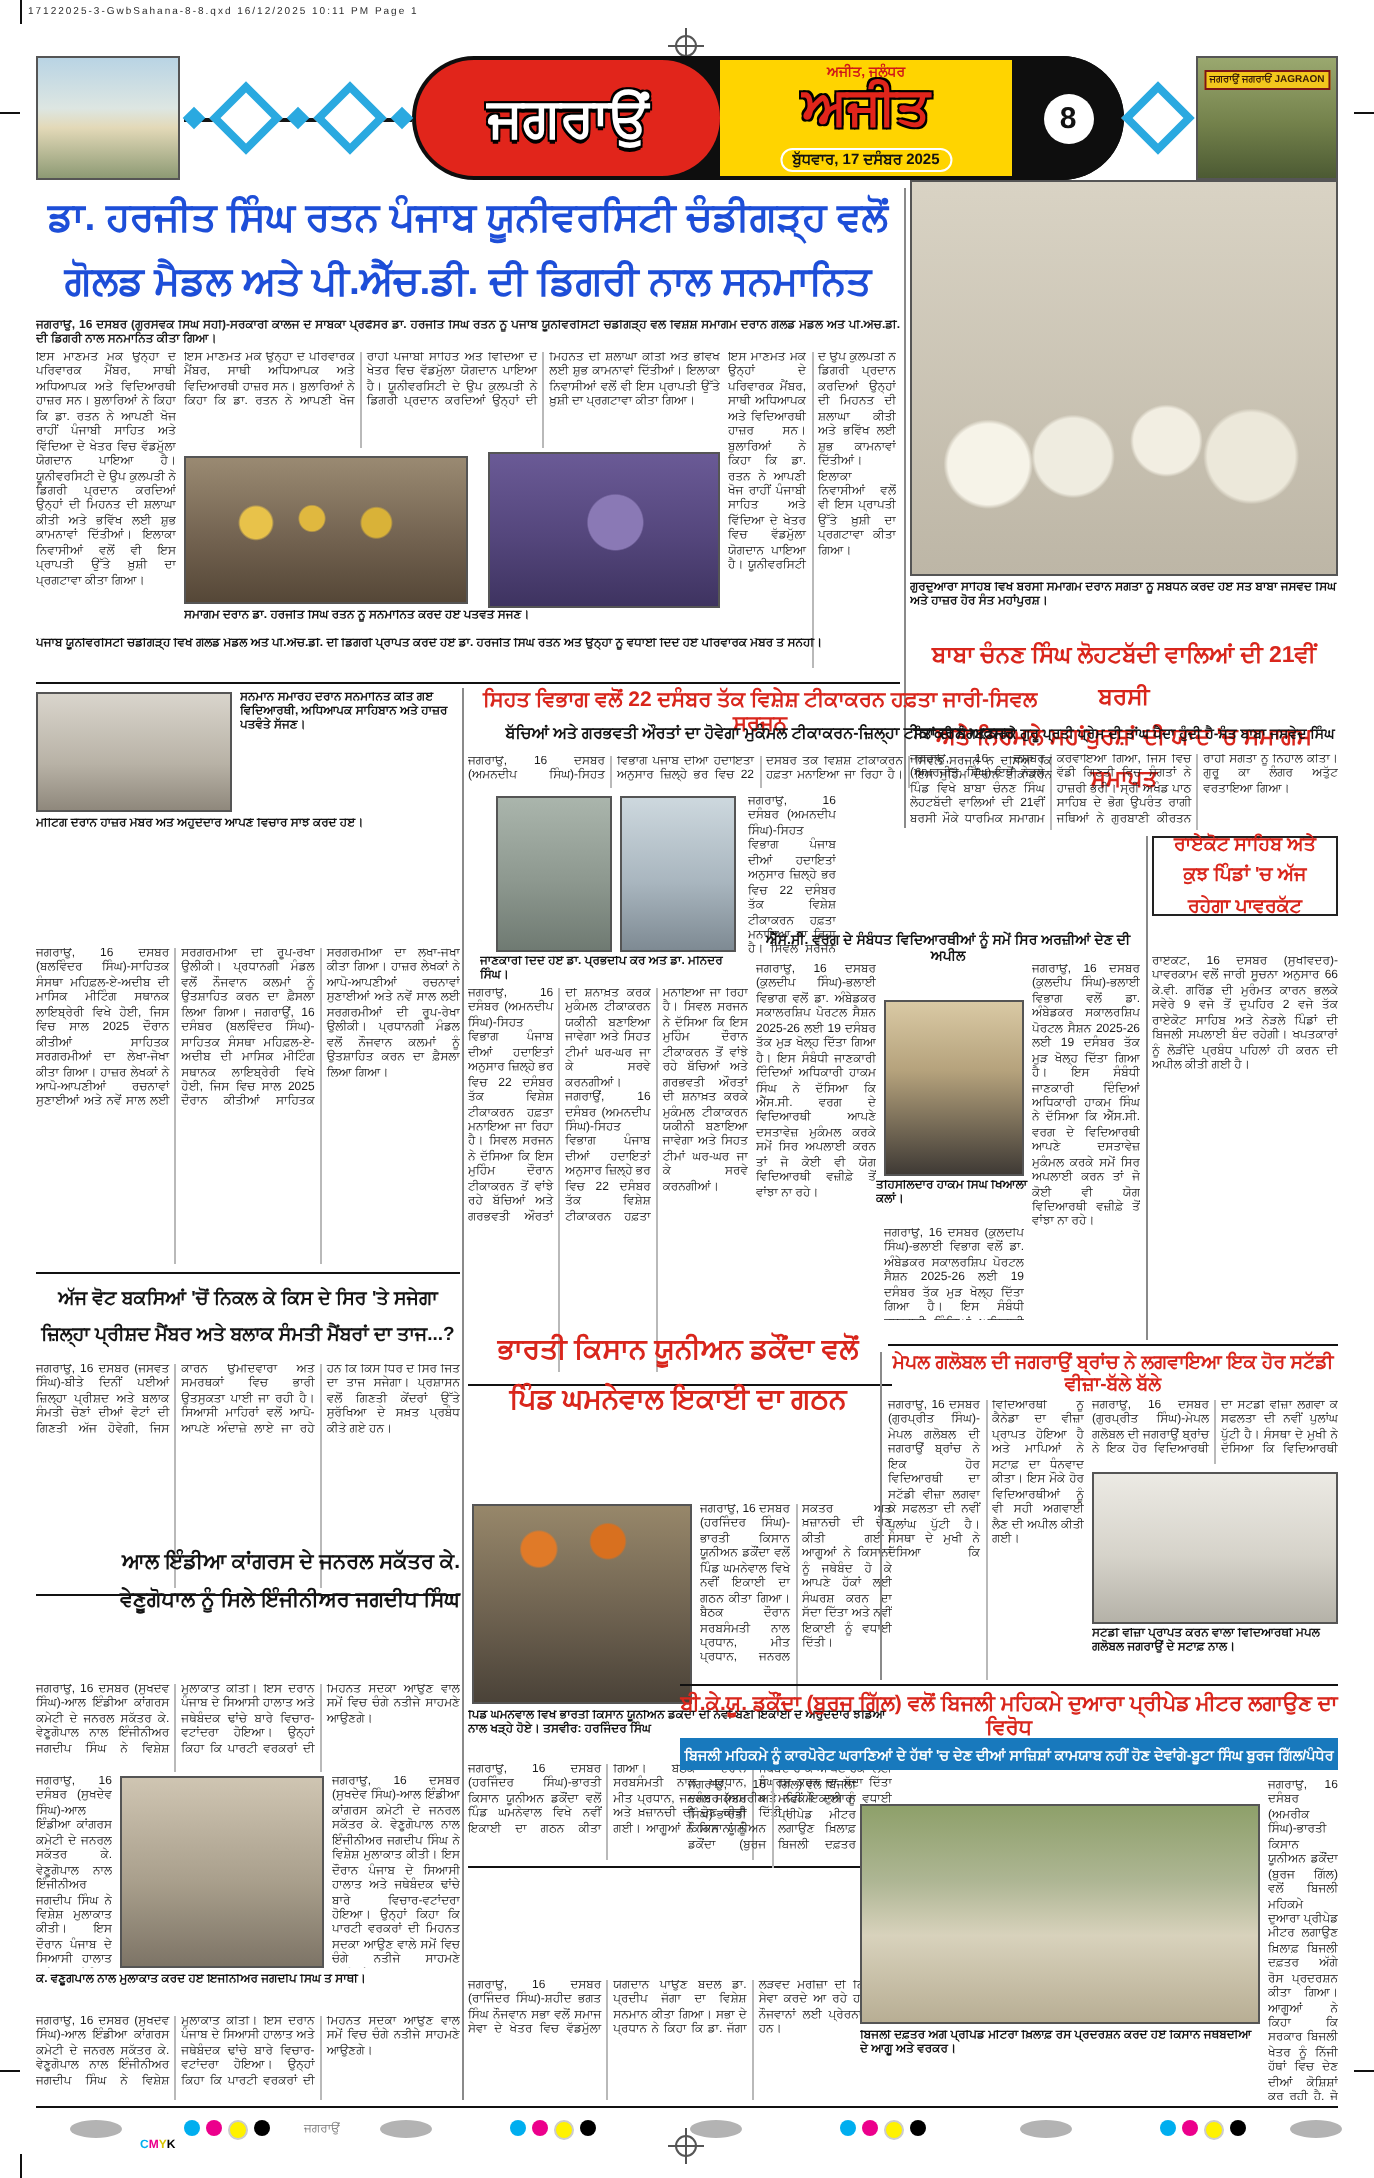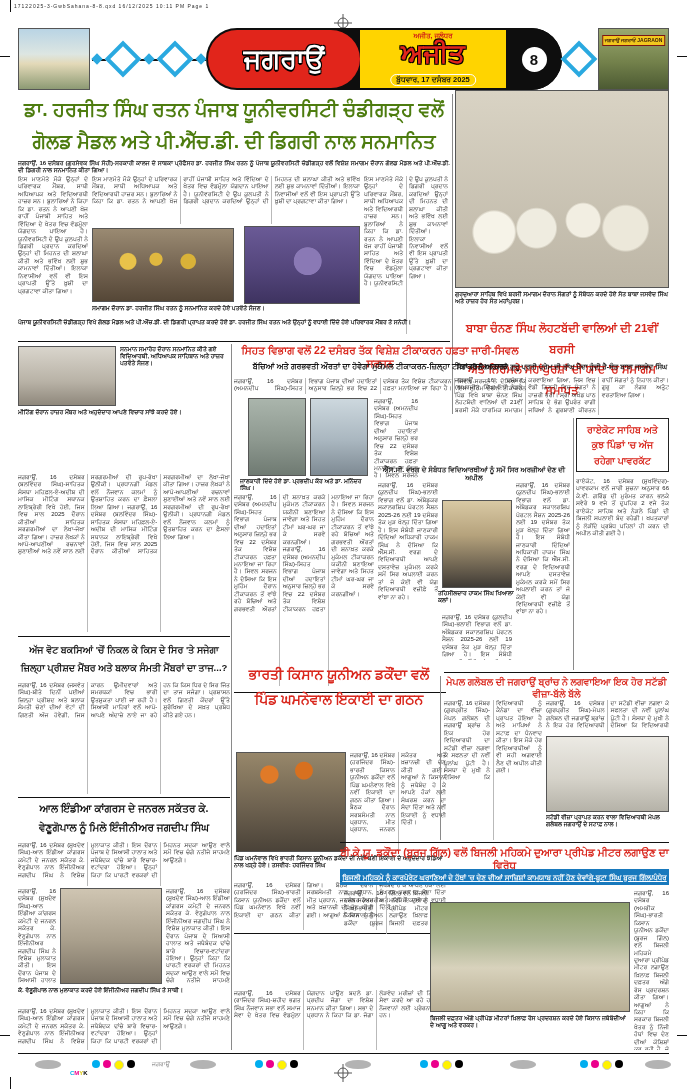--- a/index.html
+++ b/index.html
@@ -51,21 +51,21 @@
   .ph-man{background:linear-gradient(180deg,#cdd8de 0%,#a9b6bf 55%,#7e8a93 100%);}
   .ph-hakam{background:linear-gradient(180deg,#d9c9a4 0%,#b5a27c 40%,#3f3a35 100%);}
   .ph-flags{background:
      radial-gradient(circle at 30% 22%,#e07a28 0 8%,transparent 9%),
      radial-gradient(circle at 62% 18%,#d8701f 0 8%,transparent 9%),
      linear-gradient(180deg,#97876a 0%,#6e6250 55%,#4a4238 100%);}
   .ph-maple{background:linear-gradient(180deg,#eceae4 0%,#d6d3ca 55%,#b5b2a8 100%);}
   .ph-duo{background:linear-gradient(180deg,#cfc5b2 0%,#a99f8c 55%,#7d7466 100%);}
   .ph-protest{background:linear-gradient(180deg,#8ea06a 0%,#aeb694 35%,#d8d2bc 60%,#b8ae94 100%);}
   
-  .h-main{color:#4d7c0f;font-weight:bold;text-align:center;font-size:19.5px;line-height:1.62;white-space:pre-line;}
+  .h-main{color:#1d4ed8;font-weight:bold;text-align:center;font-size:19.5px;line-height:1.62;white-space:pre-line;}
   .h-red{color:#d9261c;font-weight:bold;text-align:center;white-space:pre-line;}
   .h-black{color:#141414;font-weight:bold;text-align:center;white-space:pre-line;}
   .subhead{color:#141414;font-weight:bold;text-align:center;}
   .body-txt{font-size:6px;line-height:1.24;color:#1c1c1c;text-align:justify;overflow:hidden;
             column-gap:6px;column-rule:0.5px solid #b9b9b9;}
   .caption{font-size:6px;line-height:1.2;font-weight:bold;color:#111;overflow:hidden;}
   .bluebar{background:#1879bd;color:#fff;font-weight:bold;text-align:center;display:flex;align-items:center;justify-content:center;}
   .boxed{border:1.2px solid #222;box-sizing:border-box;display:flex;align-items:center;justify-content:center;padding:2px;}
   .rule-h{background:#111;height:1px;}
   .rule-v{background:#8a8a8a;width:1px;}
@@ -159,38 +159,38 @@
   <div class="abs caption" style="left:120px;top:346px;width:110px;height:60px;">ਸਨਮਾਨ ਸਮਾਰੋਹ ਦੌਰਾਨ ਸਨਮਾਨਿਤ ਕੀਤੇ ਗਏ ਵਿਦਿਆਰਥੀ, ਅਧਿਆਪਕ ਸਾਹਿਬਾਨ ਅਤੇ ਹਾਜ਼ਰ ਪਤਵੰਤੇ ਸੱਜਣ।</div>
   <div class="abs caption" style="left:18px;top:409px;width:212px;height:14px;">ਮੀਟਿੰਗ ਦੌਰਾਨ ਹਾਜ਼ਰ ਮੈਂਬਰ ਅਤੇ ਅਹੁਦੇਦਾਰ ਆਪਣੇ ਵਿਚਾਰ ਸਾਂਝੇ ਕਰਦੇ ਹੋਏ।</div>
   <div class="abs body-txt" style="left:18px;top:474px;width:212px;height:158px;column-count:3;">ਜਗਰਾਉਂ, 16 ਦਸੰਬਰ (ਬਲਵਿੰਦਰ ਸਿੰਘ)-ਸਾਹਿਤਕ ਸੰਸਥਾ ਮਹਿਫ਼ਲ-ਏ-ਅਦੀਬ ਦੀ ਮਾਸਿਕ ਮੀਟਿੰਗ ਸਥਾਨਕ ਲਾਇਬ੍ਰੇਰੀ ਵਿਖੇ ਹੋਈ, ਜਿਸ ਵਿਚ ਸਾਲ 2025 ਦੌਰਾਨ ਕੀਤੀਆਂ ਸਾਹਿਤਕ ਸਰਗਰਮੀਆਂ ਦਾ ਲੇਖਾ-ਜੋਖਾ ਕੀਤਾ ਗਿਆ। ਹਾਜ਼ਰ ਲੇਖਕਾਂ ਨੇ ਆਪੋ-ਆਪਣੀਆਂ ਰਚਨਾਵਾਂ ਸੁਣਾਈਆਂ ਅਤੇ ਨਵੇਂ ਸਾਲ ਲਈ ਸਰਗਰਮੀਆਂ ਦੀ ਰੂਪ-ਰੇਖਾ ਉਲੀਕੀ। ਪ੍ਰਧਾਨਗੀ ਮੰਡਲ ਵਲੋਂ ਨੌਜਵਾਨ ਕਲਮਾਂ ਨੂੰ ਉਤਸ਼ਾਹਿਤ ਕਰਨ ਦਾ ਫ਼ੈਸਲਾ ਲਿਆ ਗਿਆ। ਜਗਰਾਉਂ, 16 ਦਸੰਬਰ (ਬਲਵਿੰਦਰ ਸਿੰਘ)-ਸਾਹਿਤਕ ਸੰਸਥਾ ਮਹਿਫ਼ਲ-ਏ-ਅਦੀਬ ਦੀ ਮਾਸਿਕ ਮੀਟਿੰਗ ਸਥਾਨਕ ਲਾਇਬ੍ਰੇਰੀ ਵਿਖੇ ਹੋਈ, ਜਿਸ ਵਿਚ ਸਾਲ 2025 ਦੌਰਾਨ ਕੀਤੀਆਂ ਸਾਹਿਤਕ ਸਰਗਰਮੀਆਂ ਦਾ ਲੇਖਾ-ਜੋਖਾ ਕੀਤਾ ਗਿਆ। ਹਾਜ਼ਰ ਲੇਖਕਾਂ ਨੇ ਆਪੋ-ਆਪਣੀਆਂ ਰਚਨਾਵਾਂ ਸੁਣਾਈਆਂ ਅਤੇ ਨਵੇਂ ਸਾਲ ਲਈ ਸਰਗਰਮੀਆਂ ਦੀ ਰੂਪ-ਰੇਖਾ ਉਲੀਕੀ। ਪ੍ਰਧਾਨਗੀ ਮੰਡਲ ਵਲੋਂ ਨੌਜਵਾਨ ਕਲਮਾਂ ਨੂੰ ਉਤਸ਼ਾਹਿਤ ਕਰਨ ਦਾ ਫ਼ੈਸਲਾ ਲਿਆ ਗਿਆ।</div>
   <div class="abs rule-h" style="left:18px;top:636px;width:212px;"></div>
 
   <div class="abs h-black" style="left:18px;top:641px;width:212px;font-size:9.5px;line-height:1.9;">ਅੱਜ ਵੋਟ ਬਕਸਿਆਂ 'ਚੋਂ ਨਿਕਲ ਕੇ ਕਿਸ ਦੇ ਸਿਰ 'ਤੇ ਸਜੇਗਾ
 ਜ਼ਿਲ੍ਹਾ ਪ੍ਰੀਸ਼ਦ ਮੈਂਬਰ ਅਤੇ ਬਲਾਕ ਸੰਮਤੀ ਮੈਂਬਰਾਂ ਦਾ ਤਾਜ...?</div>
   <div class="abs body-txt" style="left:18px;top:682px;width:212px;height:112px;column-count:3;">ਜਗਰਾਉਂ, 16 ਦਸੰਬਰ (ਜਸਵੰਤ ਸਿੰਘ)-ਬੀਤੇ ਦਿਨੀਂ ਪਈਆਂ ਜ਼ਿਲ੍ਹਾ ਪ੍ਰੀਸ਼ਦ ਅਤੇ ਬਲਾਕ ਸੰਮਤੀ ਚੋਣਾਂ ਦੀਆਂ ਵੋਟਾਂ ਦੀ ਗਿਣਤੀ ਅੱਜ ਹੋਵੇਗੀ, ਜਿਸ ਕਾਰਨ ਉਮੀਦਵਾਰਾਂ ਅਤੇ ਸਮਰਥਕਾਂ ਵਿਚ ਭਾਰੀ ਉਤਸੁਕਤਾ ਪਾਈ ਜਾ ਰਹੀ ਹੈ। ਸਿਆਸੀ ਮਾਹਿਰਾਂ ਵਲੋਂ ਆਪੋ-ਆਪਣੇ ਅੰਦਾਜ਼ੇ ਲਾਏ ਜਾ ਰਹੇ ਹਨ ਕਿ ਕਿਸ ਧਿਰ ਦੇ ਸਿਰ ਜਿੱਤ ਦਾ ਤਾਜ ਸਜੇਗਾ। ਪ੍ਰਸ਼ਾਸਨ ਵਲੋਂ ਗਿਣਤੀ ਕੇਂਦਰਾਂ ਉੱਤੇ ਸੁਰੱਖਿਆ ਦੇ ਸਖ਼ਤ ਪ੍ਰਬੰਧ ਕੀਤੇ ਗਏ ਹਨ।</div>
   <div class="abs rule-h" style="left:18px;top:797px;width:212px;"></div>
 
-  <div class="abs h-black" style="left:18px;top:799px;width:212px;font-size:10.5px;line-height:1.8;">ਆਲ ਇੰਡੀਆ ਕਾਂਗਰਸ ਦੇ ਜਨਰਲ ਸਕੱਤਰ ਕੇ.
+  <div class="abs h-black" style="left:18px;top:772px;width:212px;font-size:10.5px;line-height:1.8;text-align:right;">ਆਲ ਇੰਡੀਆ ਕਾਂਗਰਸ ਦੇ ਜਨਰਲ ਸਕੱਤਰ ਕੇ.
 ਵੇਣੂਗੋਪਾਲ ਨੂੰ ਮਿਲੇ ਇੰਜੀਨੀਅਰ ਜਗਦੀਪ ਸਿੰਘ</div>
   <div class="abs body-txt" style="left:18px;top:842px;width:212px;height:44px;column-count:3;">ਜਗਰਾਉਂ, 16 ਦਸੰਬਰ (ਸੁਖਦੇਵ ਸਿੰਘ)-ਆਲ ਇੰਡੀਆ ਕਾਂਗਰਸ ਕਮੇਟੀ ਦੇ ਜਨਰਲ ਸਕੱਤਰ ਕੇ. ਵੇਣੂਗੋਪਾਲ ਨਾਲ ਇੰਜੀਨੀਅਰ ਜਗਦੀਪ ਸਿੰਘ ਨੇ ਵਿਸ਼ੇਸ਼ ਮੁਲਾਕਾਤ ਕੀਤੀ। ਇਸ ਦੌਰਾਨ ਪੰਜਾਬ ਦੇ ਸਿਆਸੀ ਹਾਲਾਤ ਅਤੇ ਜਥੇਬੰਦਕ ਢਾਂਚੇ ਬਾਰੇ ਵਿਚਾਰ-ਵਟਾਂਦਰਾ ਹੋਇਆ। ਉਨ੍ਹਾਂ ਕਿਹਾ ਕਿ ਪਾਰਟੀ ਵਰਕਰਾਂ ਦੀ ਮਿਹਨਤ ਸਦਕਾ ਆਉਣ ਵਾਲੇ ਸਮੇਂ ਵਿਚ ਚੰਗੇ ਨਤੀਜੇ ਸਾਹਮਣੇ ਆਉਣਗੇ।</div>
   <div class="abs body-txt" style="left:18px;top:888px;width:38px;height:96px;">ਜਗਰਾਉਂ, 16 ਦਸੰਬਰ (ਸੁਖਦੇਵ ਸਿੰਘ)-ਆਲ ਇੰਡੀਆ ਕਾਂਗਰਸ ਕਮੇਟੀ ਦੇ ਜਨਰਲ ਸਕੱਤਰ ਕੇ. ਵੇਣੂਗੋਪਾਲ ਨਾਲ ਇੰਜੀਨੀਅਰ ਜਗਦੀਪ ਸਿੰਘ ਨੇ ਵਿਸ਼ੇਸ਼ ਮੁਲਾਕਾਤ ਕੀਤੀ। ਇਸ ਦੌਰਾਨ ਪੰਜਾਬ ਦੇ ਸਿਆਸੀ ਹਾਲਾਤ ਅਤੇ ਜਥੇਬੰਦਕ ਢਾਂਚੇ ਬਾਰੇ ਵਿਚਾਰ-ਵਟਾਂਦਰਾ ਹੋਇਆ। ਉਨ੍ਹਾਂ ਕਿਹਾ ਕਿ ਪਾਰਟੀ ਵਰਕਰਾਂ ਦੀ ਮਿਹਨਤ ਸਦਕਾ ਆਉਣ ਵਾਲੇ ਸਮੇਂ ਵਿਚ ਚੰਗੇ ਨਤੀਜੇ ਸਾਹਮਣੇ ਆਉਣਗੇ।</div>
   <div class="abs photo ph-duo" style="left:60px;top:888px;width:102px;height:96px;"></div>
   <div class="abs body-txt" style="left:166px;top:888px;width:64px;height:96px;">ਜਗਰਾਉਂ, 16 ਦਸੰਬਰ (ਸੁਖਦੇਵ ਸਿੰਘ)-ਆਲ ਇੰਡੀਆ ਕਾਂਗਰਸ ਕਮੇਟੀ ਦੇ ਜਨਰਲ ਸਕੱਤਰ ਕੇ. ਵੇਣੂਗੋਪਾਲ ਨਾਲ ਇੰਜੀਨੀਅਰ ਜਗਦੀਪ ਸਿੰਘ ਨੇ ਵਿਸ਼ੇਸ਼ ਮੁਲਾਕਾਤ ਕੀਤੀ। ਇਸ ਦੌਰਾਨ ਪੰਜਾਬ ਦੇ ਸਿਆਸੀ ਹਾਲਾਤ ਅਤੇ ਜਥੇਬੰਦਕ ਢਾਂਚੇ ਬਾਰੇ ਵਿਚਾਰ-ਵਟਾਂਦਰਾ ਹੋਇਆ। ਉਨ੍ਹਾਂ ਕਿਹਾ ਕਿ ਪਾਰਟੀ ਵਰਕਰਾਂ ਦੀ ਮਿਹਨਤ ਸਦਕਾ ਆਉਣ ਵਾਲੇ ਸਮੇਂ ਵਿਚ ਚੰਗੇ ਨਤੀਜੇ ਸਾਹਮਣੇ ਆਉਣਗੇ।</div>
   <div class="abs caption" style="left:18px;top:987px;width:212px;height:18px;">ਕੇ. ਵੇਣੂਗੋਪਾਲ ਨਾਲ ਮੁਲਾਕਾਤ ਕਰਦੇ ਹੋਏ ਇੰਜੀਨੀਅਰ ਜਗਦੀਪ ਸਿੰਘ ਤੇ ਸਾਥੀ।</div>
   <div class="abs body-txt" style="left:18px;top:1008px;width:212px;height:42px;column-count:3;">ਜਗਰਾਉਂ, 16 ਦਸੰਬਰ (ਸੁਖਦੇਵ ਸਿੰਘ)-ਆਲ ਇੰਡੀਆ ਕਾਂਗਰਸ ਕਮੇਟੀ ਦੇ ਜਨਰਲ ਸਕੱਤਰ ਕੇ. ਵੇਣੂਗੋਪਾਲ ਨਾਲ ਇੰਜੀਨੀਅਰ ਜਗਦੀਪ ਸਿੰਘ ਨੇ ਵਿਸ਼ੇਸ਼ ਮੁਲਾਕਾਤ ਕੀਤੀ। ਇਸ ਦੌਰਾਨ ਪੰਜਾਬ ਦੇ ਸਿਆਸੀ ਹਾਲਾਤ ਅਤੇ ਜਥੇਬੰਦਕ ਢਾਂਚੇ ਬਾਰੇ ਵਿਚਾਰ-ਵਟਾਂਦਰਾ ਹੋਇਆ। ਉਨ੍ਹਾਂ ਕਿਹਾ ਕਿ ਪਾਰਟੀ ਵਰਕਰਾਂ ਦੀ ਮਿਹਨਤ ਸਦਕਾ ਆਉਣ ਵਾਲੇ ਸਮੇਂ ਵਿਚ ਚੰਗੇ ਨਤੀਜੇ ਸਾਹਮਣੇ ਆਉਣਗੇ।</div>
 
   <div class="abs subhead" style="left:378px;top:466px;width:192px;font-size:7px;">ਐੱਸ.ਸੀ. ਵਰਗ ਦੇ ਸੰਬੰਧਤ ਵਿਦਿਆਰਥੀਆਂ ਨੂੰ ਸਮੇਂ ਸਿਰ ਅਰਜ਼ੀਆਂ ਦੇਣ ਦੀ ਅਪੀਲ</div>
   <div class="abs body-txt" style="left:378px;top:482px;width:60px;height:178px;">ਜਗਰਾਉਂ, 16 ਦਸੰਬਰ (ਕੁਲਦੀਪ ਸਿੰਘ)-ਭਲਾਈ ਵਿਭਾਗ ਵਲੋਂ ਡਾ. ਅੰਬੇਡਕਰ ਸਕਾਲਰਸ਼ਿਪ ਪੋਰਟਲ ਸੈਸ਼ਨ 2025-26 ਲਈ 19 ਦਸੰਬਰ ਤੱਕ ਮੁੜ ਖੋਲ੍ਹ ਦਿੱਤਾ ਗਿਆ ਹੈ। ਇਸ ਸੰਬੰਧੀ ਜਾਣਕਾਰੀ ਦਿੰਦਿਆਂ ਅਧਿਕਾਰੀ ਹਾਕਮ ਸਿੰਘ ਨੇ ਦੱਸਿਆ ਕਿ ਐੱਸ.ਸੀ. ਵਰਗ ਦੇ ਵਿਦਿਆਰਥੀ ਆਪਣੇ ਦਸਤਾਵੇਜ਼ ਮੁਕੰਮਲ ਕਰਕੇ ਸਮੇਂ ਸਿਰ ਅਪਲਾਈ ਕਰਨ ਤਾਂ ਜੋ ਕੋਈ ਵੀ ਯੋਗ ਵਿਦਿਆਰਥੀ ਵਜ਼ੀਫ਼ੇ ਤੋਂ ਵਾਂਝਾ ਨਾ ਰਹੇ।</div>
   <div class="abs photo ph-hakam" style="left:442px;top:500px;width:70px;height:88px;"></div>
   <div class="abs caption" style="left:438px;top:590px;width:78px;height:22px;">ਤਹਿਸੀਲਦਾਰ ਹਾਕਮ ਸਿੰਘ ਖਿਆਲਾ ਕਲਾਂ।</div>
   <div class="abs body-txt" style="left:442px;top:614px;width:70px;height:46px;">ਜਗਰਾਉਂ, 16 ਦਸੰਬਰ (ਕੁਲਦੀਪ ਸਿੰਘ)-ਭਲਾਈ ਵਿਭਾਗ ਵਲੋਂ ਡਾ. ਅੰਬੇਡਕਰ ਸਕਾਲਰਸ਼ਿਪ ਪੋਰਟਲ ਸੈਸ਼ਨ 2025-26 ਲਈ 19 ਦਸੰਬਰ ਤੱਕ ਮੁੜ ਖੋਲ੍ਹ ਦਿੱਤਾ ਗਿਆ ਹੈ। ਇਸ ਸੰਬੰਧੀ ਜਾਣਕਾਰੀ ਦਿੰਦਿਆਂ ਅਧਿਕਾਰੀ ਹਾਕਮ ਸਿੰਘ ਨੇ ਦੱਸਿਆ ਕਿ ਐੱਸ.ਸੀ. ਵਰਗ ਦੇ ਵਿਦਿਆਰਥੀ ਆਪਣੇ ਦਸਤਾਵੇਜ਼ ਮੁਕੰਮਲ ਕਰਕੇ ਸਮੇਂ ਸਿਰ ਅਪਲਾਈ ਕਰਨ ਤਾਂ ਜੋ ਕੋਈ ਵੀ ਯੋਗ ਵਿਦਿਆਰਥੀ ਵਜ਼ੀਫ਼ੇ ਤੋਂ ਵਾਂਝਾ ਨਾ ਰਹੇ।</div>
   <div class="abs body-txt" style="left:516px;top:482px;width:54px;height:178px;">ਜਗਰਾਉਂ, 16 ਦਸੰਬਰ (ਕੁਲਦੀਪ ਸਿੰਘ)-ਭਲਾਈ ਵਿਭਾਗ ਵਲੋਂ ਡਾ. ਅੰਬੇਡਕਰ ਸਕਾਲਰਸ਼ਿਪ ਪੋਰਟਲ ਸੈਸ਼ਨ 2025-26 ਲਈ 19 ਦਸੰਬਰ ਤੱਕ ਮੁੜ ਖੋਲ੍ਹ ਦਿੱਤਾ ਗਿਆ ਹੈ। ਇਸ ਸੰਬੰਧੀ ਜਾਣਕਾਰੀ ਦਿੰਦਿਆਂ ਅਧਿਕਾਰੀ ਹਾਕਮ ਸਿੰਘ ਨੇ ਦੱਸਿਆ ਕਿ ਐੱਸ.ਸੀ. ਵਰਗ ਦੇ ਵਿਦਿਆਰਥੀ ਆਪਣੇ ਦਸਤਾਵੇਜ਼ ਮੁਕੰਮਲ ਕਰਕੇ ਸਮੇਂ ਸਿਰ ਅਪਲਾਈ ਕਰਨ ਤਾਂ ਜੋ ਕੋਈ ਵੀ ਯੋਗ ਵਿਦਿਆਰਥੀ ਵਜ਼ੀਫ਼ੇ ਤੋਂ ਵਾਂਝਾ ਨਾ ਰਹੇ।</div>
   <div class="abs rule-v" style="left:573px;top:418px;height:252px;"></div>
 
-  <div class="abs boxed" style="left:576px;top:418px;width:93px;height:54px;">
+  <div class="abs boxed" style="left:576px;top:418px;width:93px;height:40px;">
     <div class="h-red" style="font-size:9.5px;line-height:1.6;">ਰਾਏਕੋਟ ਸਾਹਿਬ ਅਤੇ
 ਕੁਝ ਪਿੰਡਾਂ 'ਚ ਅੱਜ
 ਰਹੇਗਾ ਪਾਵਰਕੱਟ</div>
   </div>
   <div class="abs body-txt" style="left:576px;top:478px;width:93px;height:192px;">ਰਾਏਕੋਟ, 16 ਦਸੰਬਰ (ਸੁਖਵਿੰਦਰ)-ਪਾਵਰਕਾਮ ਵਲੋਂ ਜਾਰੀ ਸੂਚਨਾ ਅਨੁਸਾਰ 66 ਕੇ.ਵੀ. ਗਰਿੱਡ ਦੀ ਮੁਰੰਮਤ ਕਾਰਨ ਭਲਕੇ ਸਵੇਰੇ 9 ਵਜੇ ਤੋਂ ਦੁਪਹਿਰ 2 ਵਜੇ ਤੱਕ ਰਾਏਕੋਟ ਸਾਹਿਬ ਅਤੇ ਨੇੜਲੇ ਪਿੰਡਾਂ ਦੀ ਬਿਜਲੀ ਸਪਲਾਈ ਬੰਦ ਰਹੇਗੀ। ਖਪਤਕਾਰਾਂ ਨੂੰ ਲੋੜੀਂਦੇ ਪ੍ਰਬੰਧ ਪਹਿਲਾਂ ਹੀ ਕਰਨ ਦੀ ਅਪੀਲ ਕੀਤੀ ਗਈ ਹੈ।</div>
 
   <div class="abs rule-h" style="left:234px;top:692px;width:212px;"></div>
   <div class="abs h-red" style="left:234px;top:662px;width:210px;font-size:14px;line-height:1.75;">ਭਾਰਤੀ ਕਿਸਾਨ ਯੂਨੀਅਨ ਡਕੌਂਦਾ ਵਲੋਂ
 ਪਿੰਡ ਘਮਨੇਵਾਲ ਇਕਾਈ ਦਾ ਗਠਨ</div>
   <div class="abs photo ph-flags" style="left:236px;top:752px;width:110px;height:100px;"></div>
@@ -203,21 +203,21 @@
 
   <div class="abs rule-h" style="left:444px;top:672px;width:225px;"></div>
   <div class="abs h-red" style="left:444px;top:676px;width:225px;font-size:9.5px;">ਮੇਪਲ ਗਲੋਬਲ ਦੀ ਜਗਰਾਉਂ ਬ੍ਰਾਂਚ ਨੇ ਲਗਵਾਇਆ ਇਕ ਹੋਰ ਸਟੱਡੀ ਵੀਜ਼ਾ-ਬੱਲੇ ਬੱਲੇ</div>
   <div class="abs body-txt" style="left:444px;top:700px;width:98px;height:140px;column-count:2;">ਜਗਰਾਉਂ, 16 ਦਸੰਬਰ (ਗੁਰਪ੍ਰੀਤ ਸਿੰਘ)-ਮੇਪਲ ਗਲੋਬਲ ਦੀ ਜਗਰਾਉਂ ਬ੍ਰਾਂਚ ਨੇ ਇਕ ਹੋਰ ਵਿਦਿਆਰਥੀ ਦਾ ਸਟੱਡੀ ਵੀਜ਼ਾ ਲਗਵਾ ਕੇ ਸਫਲਤਾ ਦੀ ਨਵੀਂ ਪੁਲਾਂਘ ਪੁੱਟੀ ਹੈ। ਸੰਸਥਾ ਦੇ ਮੁਖੀ ਨੇ ਦੱਸਿਆ ਕਿ ਵਿਦਿਆਰਥੀ ਨੂੰ ਕੈਨੇਡਾ ਦਾ ਵੀਜ਼ਾ ਪ੍ਰਾਪਤ ਹੋਇਆ ਹੈ ਅਤੇ ਮਾਪਿਆਂ ਨੇ ਸਟਾਫ਼ ਦਾ ਧੰਨਵਾਦ ਕੀਤਾ। ਇਸ ਮੌਕੇ ਹੋਰ ਵਿਦਿਆਰਥੀਆਂ ਨੂੰ ਵੀ ਸਹੀ ਅਗਵਾਈ ਲੈਣ ਦੀ ਅਪੀਲ ਕੀਤੀ ਗਈ।</div>
   <div class="abs body-txt" style="left:546px;top:700px;width:123px;height:32px;column-count:2;">ਜਗਰਾਉਂ, 16 ਦਸੰਬਰ (ਗੁਰਪ੍ਰੀਤ ਸਿੰਘ)-ਮੇਪਲ ਗਲੋਬਲ ਦੀ ਜਗਰਾਉਂ ਬ੍ਰਾਂਚ ਨੇ ਇਕ ਹੋਰ ਵਿਦਿਆਰਥੀ ਦਾ ਸਟੱਡੀ ਵੀਜ਼ਾ ਲਗਵਾ ਕੇ ਸਫਲਤਾ ਦੀ ਨਵੀਂ ਪੁਲਾਂਘ ਪੁੱਟੀ ਹੈ। ਸੰਸਥਾ ਦੇ ਮੁਖੀ ਨੇ ਦੱਸਿਆ ਕਿ ਵਿਦਿਆਰਥੀ ਨੂੰ ਕੈਨੇਡਾ ਦਾ ਵੀਜ਼ਾ ਪ੍ਰਾਪਤ ਹੋਇਆ ਹੈ ਅਤੇ ਮਾਪਿਆਂ ਨੇ ਸਟਾਫ਼ ਦਾ ਧੰਨਵਾਦ ਕੀਤਾ। ਇਸ ਮੌਕੇ ਹੋਰ ਵਿਦਿਆਰਥੀਆਂ ਨੂੰ ਵੀ ਸਹੀ ਅਗਵਾਈ ਲੈਣ ਦੀ ਅਪੀਲ ਕੀਤੀ ਗਈ।</div>
   <div class="abs photo ph-maple" style="left:546px;top:736px;width:123px;height:76px;"></div>
   <div class="abs caption" style="left:546px;top:814px;width:123px;height:24px;">ਸਟੱਡੀ ਵੀਜ਼ਾ ਪ੍ਰਾਪਤ ਕਰਨ ਵਾਲਾ ਵਿਦਿਆਰਥੀ ਮੇਪਲ ਗਲੋਬਲ ਜਗਰਾਉਂ ਦੇ ਸਟਾਫ਼ ਨਾਲ।</div>
 
   <div class="abs rule-h" style="left:340px;top:842px;width:329px;"></div>
   <div class="abs h-red" style="left:340px;top:846px;width:329px;font-size:10.5px;">ਬੀ.ਕੇ.ਯੂ. ਡਕੌਂਦਾ (ਬੁਰਜ ਗਿੱਲ) ਵਲੋਂ ਬਿਜਲੀ ਮਹਿਕਮੇ ਦੁਆਰਾ ਪ੍ਰੀਪੇਡ ਮੀਟਰ ਲਗਾਉਣ ਦਾ ਵਿਰੋਧ</div>
-  <div class="abs bluebar" style="left:340px;top:869px;width:329px;height:16px;font-size:7.2px;text-decoration:underline;">ਬਿਜਲੀ ਮਹਿਕਮੇ ਨੂੰ ਕਾਰਪੋਰੇਟ ਘਰਾਣਿਆਂ ਦੇ ਹੱਥਾਂ 'ਚ ਦੇਣ ਦੀਆਂ ਸਾਜ਼ਿਸ਼ਾਂ ਕਾਮਯਾਬ ਨਹੀਂ ਹੋਣ ਦੇਵਾਂਗੇ-ਬੂਟਾ ਸਿੰਘ ਬੁਰਜ ਗਿੱਲ/ਪੰਧੇਰ</div>
+  <div class="abs bluebar" style="left:340px;top:869px;width:329px;height:16px;font-size:7.2px;">ਬਿਜਲੀ ਮਹਿਕਮੇ ਨੂੰ ਕਾਰਪੋਰੇਟ ਘਰਾਣਿਆਂ ਦੇ ਹੱਥਾਂ 'ਚ ਦੇਣ ਦੀਆਂ ਸਾਜ਼ਿਸ਼ਾਂ ਕਾਮਯਾਬ ਨਹੀਂ ਹੋਣ ਦੇਵਾਂਗੇ-ਬੂਟਾ ਸਿੰਘ ਬੁਰਜ ਗਿੱਲ/ਪੰਧੇਰ</div>
   <div class="abs body-txt" style="left:344px;top:890px;width:84px;height:44px;column-count:2;">ਜਗਰਾਉਂ, 16 ਦਸੰਬਰ (ਅਮਰੀਕ ਸਿੰਘ)-ਭਾਰਤੀ ਕਿਸਾਨ ਯੂਨੀਅਨ ਡਕੌਂਦਾ (ਬੁਰਜ ਗਿੱਲ) ਵਲੋਂ ਬਿਜਲੀ ਮਹਿਕਮੇ ਦੁਆਰਾ ਪ੍ਰੀਪੇਡ ਮੀਟਰ ਲਗਾਉਣ ਖ਼ਿਲਾਫ਼ ਬਿਜਲੀ ਦਫ਼ਤਰ ਅੱਗੇ ਰੋਸ ਪ੍ਰਦਰਸ਼ਨ ਕੀਤਾ ਗਿਆ। ਆਗੂਆਂ ਨੇ ਕਿਹਾ ਕਿ ਸਰਕਾਰ ਬਿਜਲੀ ਖੇਤਰ ਨੂੰ ਨਿੱਜੀ ਹੱਥਾਂ ਵਿਚ ਦੇਣ ਦੀਆਂ ਕੋਸ਼ਿਸ਼ਾਂ ਕਰ ਰਹੀ ਹੈ, ਜੋ ਕਿਸੇ ਵੀ ਕੀਮਤ 'ਤੇ ਕਾਮਯਾਬ ਨਹੀਂ ਹੋਣ ਦਿੱਤੀਆਂ ਜਾਣਗੀਆਂ। ਇਸ ਮੌਕੇ ਵੱਡੀ ਗਿਣਤੀ ਵਿਚ ਕਿਸਾਨ ਹਾਜ਼ਰ ਸਨ।</div>
   <div class="abs photo ph-protest" style="left:430px;top:902px;width:200px;height:110px;"></div>
   <div class="abs body-txt" style="left:634px;top:890px;width:35px;height:160px;">ਜਗਰਾਉਂ, 16 ਦਸੰਬਰ (ਅਮਰੀਕ ਸਿੰਘ)-ਭਾਰਤੀ ਕਿਸਾਨ ਯੂਨੀਅਨ ਡਕੌਂਦਾ (ਬੁਰਜ ਗਿੱਲ) ਵਲੋਂ ਬਿਜਲੀ ਮਹਿਕਮੇ ਦੁਆਰਾ ਪ੍ਰੀਪੇਡ ਮੀਟਰ ਲਗਾਉਣ ਖ਼ਿਲਾਫ਼ ਬਿਜਲੀ ਦਫ਼ਤਰ ਅੱਗੇ ਰੋਸ ਪ੍ਰਦਰਸ਼ਨ ਕੀਤਾ ਗਿਆ। ਆਗੂਆਂ ਨੇ ਕਿਹਾ ਕਿ ਸਰਕਾਰ ਬਿਜਲੀ ਖੇਤਰ ਨੂੰ ਨਿੱਜੀ ਹੱਥਾਂ ਵਿਚ ਦੇਣ ਦੀਆਂ ਕੋਸ਼ਿਸ਼ਾਂ ਕਰ ਰਹੀ ਹੈ, ਜੋ ਕਿਸੇ ਵੀ ਕੀਮਤ 'ਤੇ ਕਾਮਯਾਬ ਨਹੀਂ ਹੋਣ ਦਿੱਤੀਆਂ ਜਾਣਗੀਆਂ। ਇਸ ਮੌਕੇ ਵੱਡੀ ਗਿਣਤੀ ਵਿਚ ਕਿਸਾਨ ਹਾਜ਼ਰ ਸਨ।</div>
   <div class="abs caption" style="left:430px;top:1015px;width:200px;height:34px;">ਬਿਜਲੀ ਦਫ਼ਤਰ ਅੱਗੇ ਪ੍ਰੀਪੇਡ ਮੀਟਰਾਂ ਖ਼ਿਲਾਫ਼ ਰੋਸ ਪ੍ਰਦਰਸ਼ਨ ਕਰਦੇ ਹੋਏ ਕਿਸਾਨ ਜਥੇਬੰਦੀਆਂ ਦੇ ਆਗੂ ਅਤੇ ਵਰਕਰ।</div>
 
   <div class="abs rule-v" style="left:231px;top:344px;height:706px;"></div>
   <div class="abs rule-v" style="left:440px;top:676px;height:164px;"></div>
 
   <div class="abs rule-h" style="left:18px;top:1053px;width:651px;"></div>
   <div class="abs oval" style="left:35px;top:1060px;"></div>

